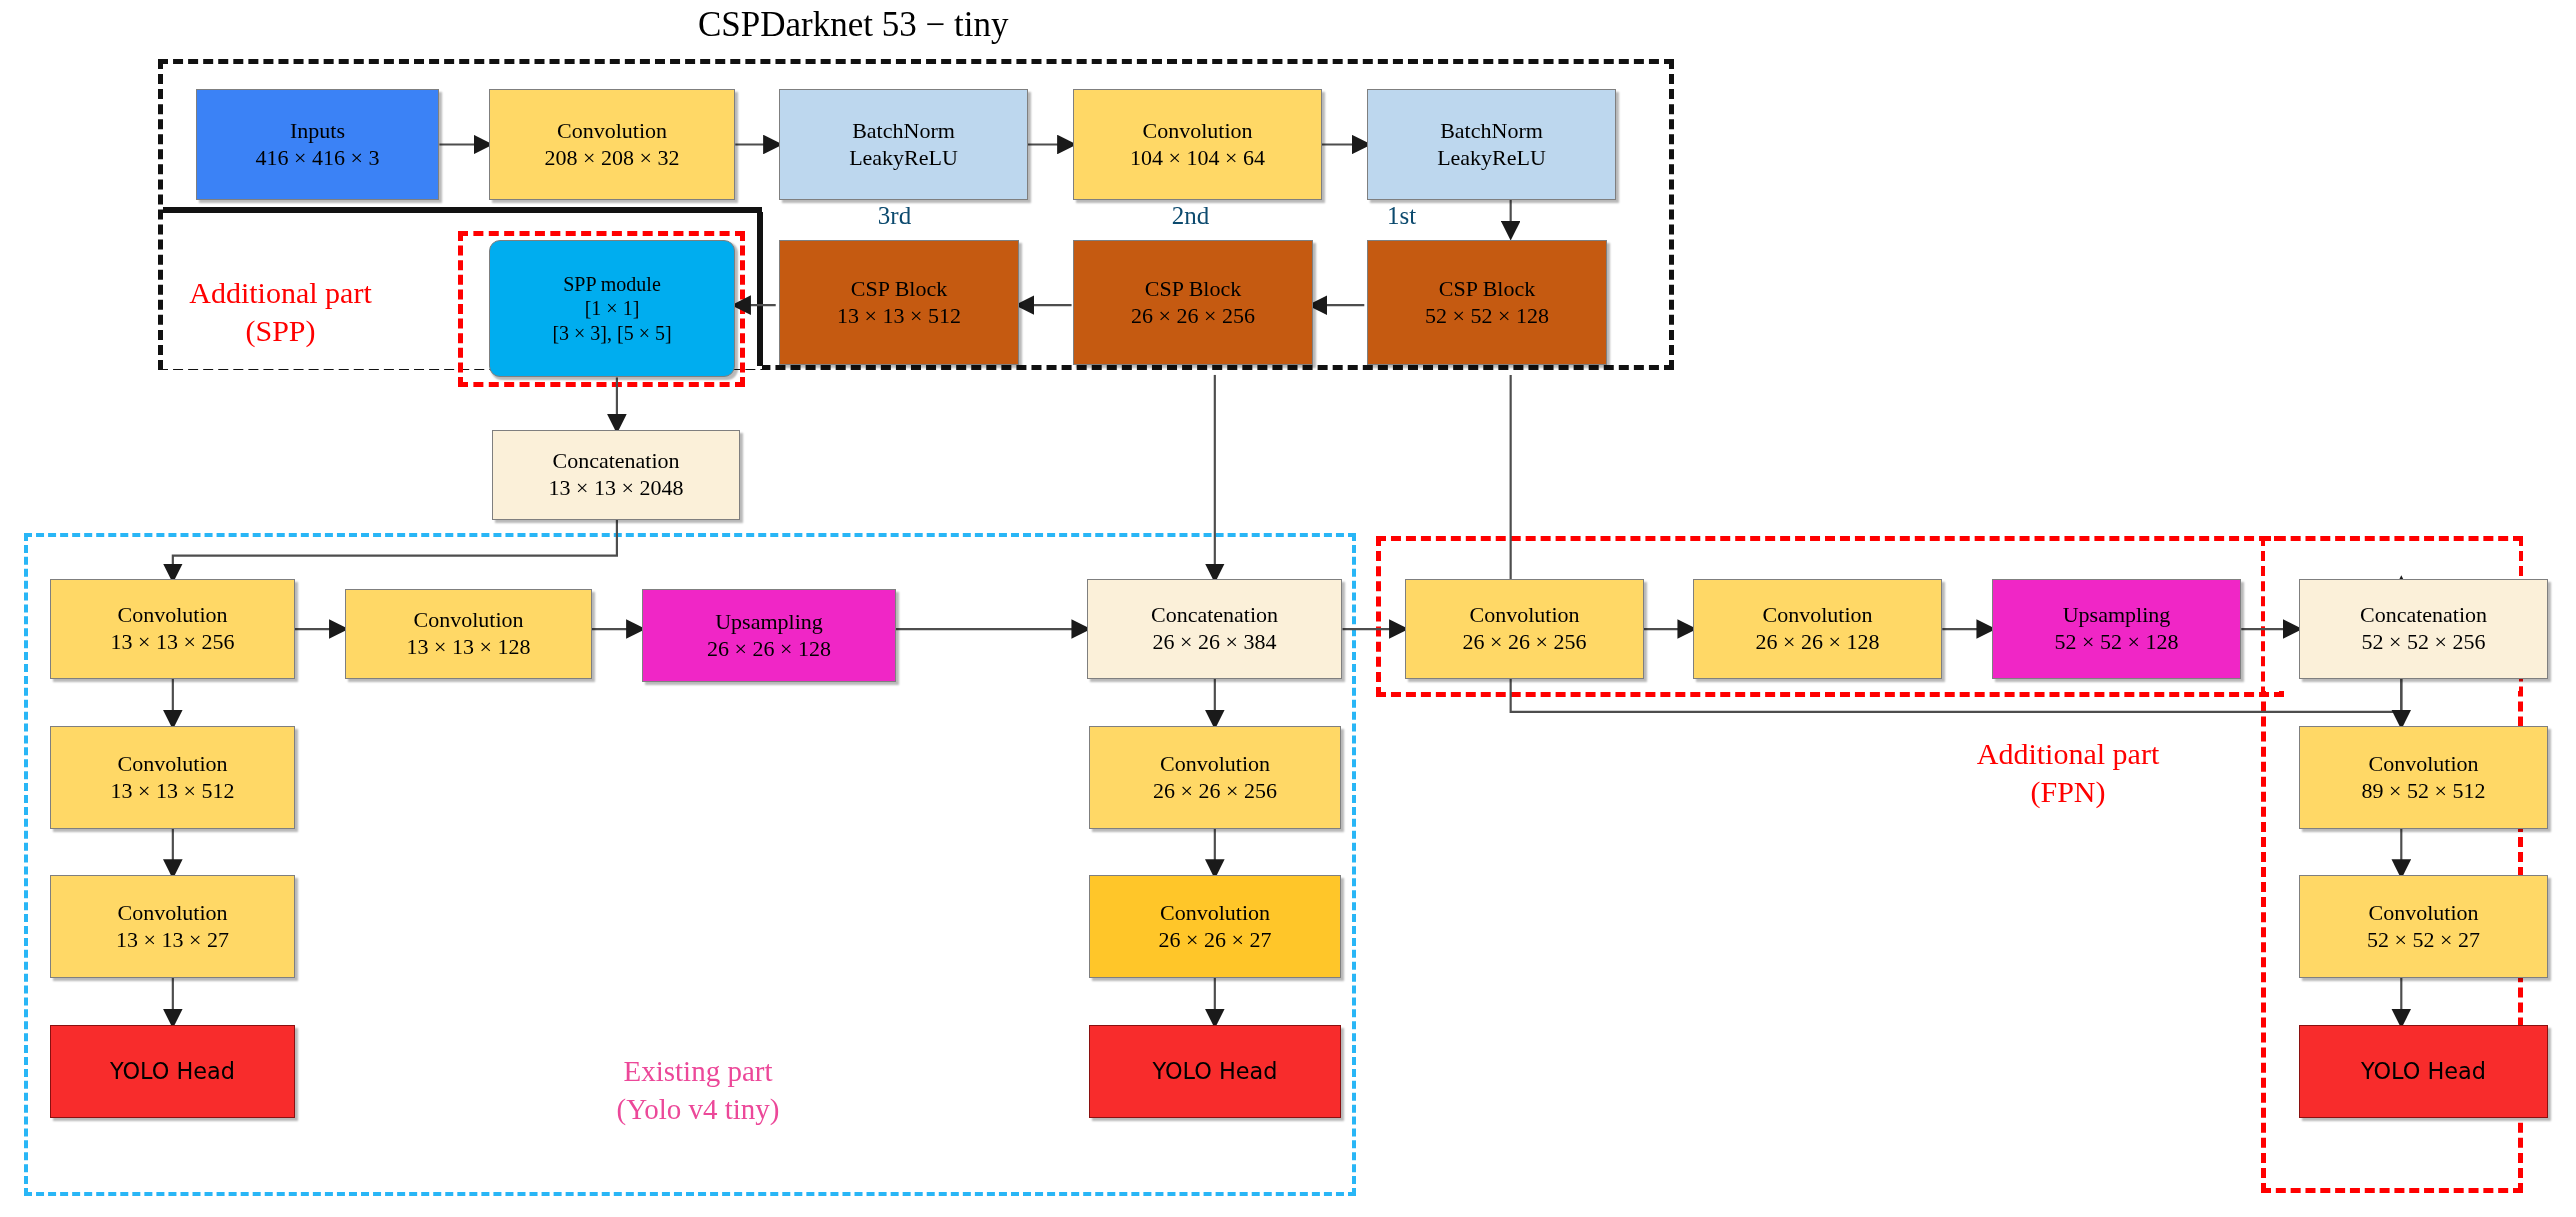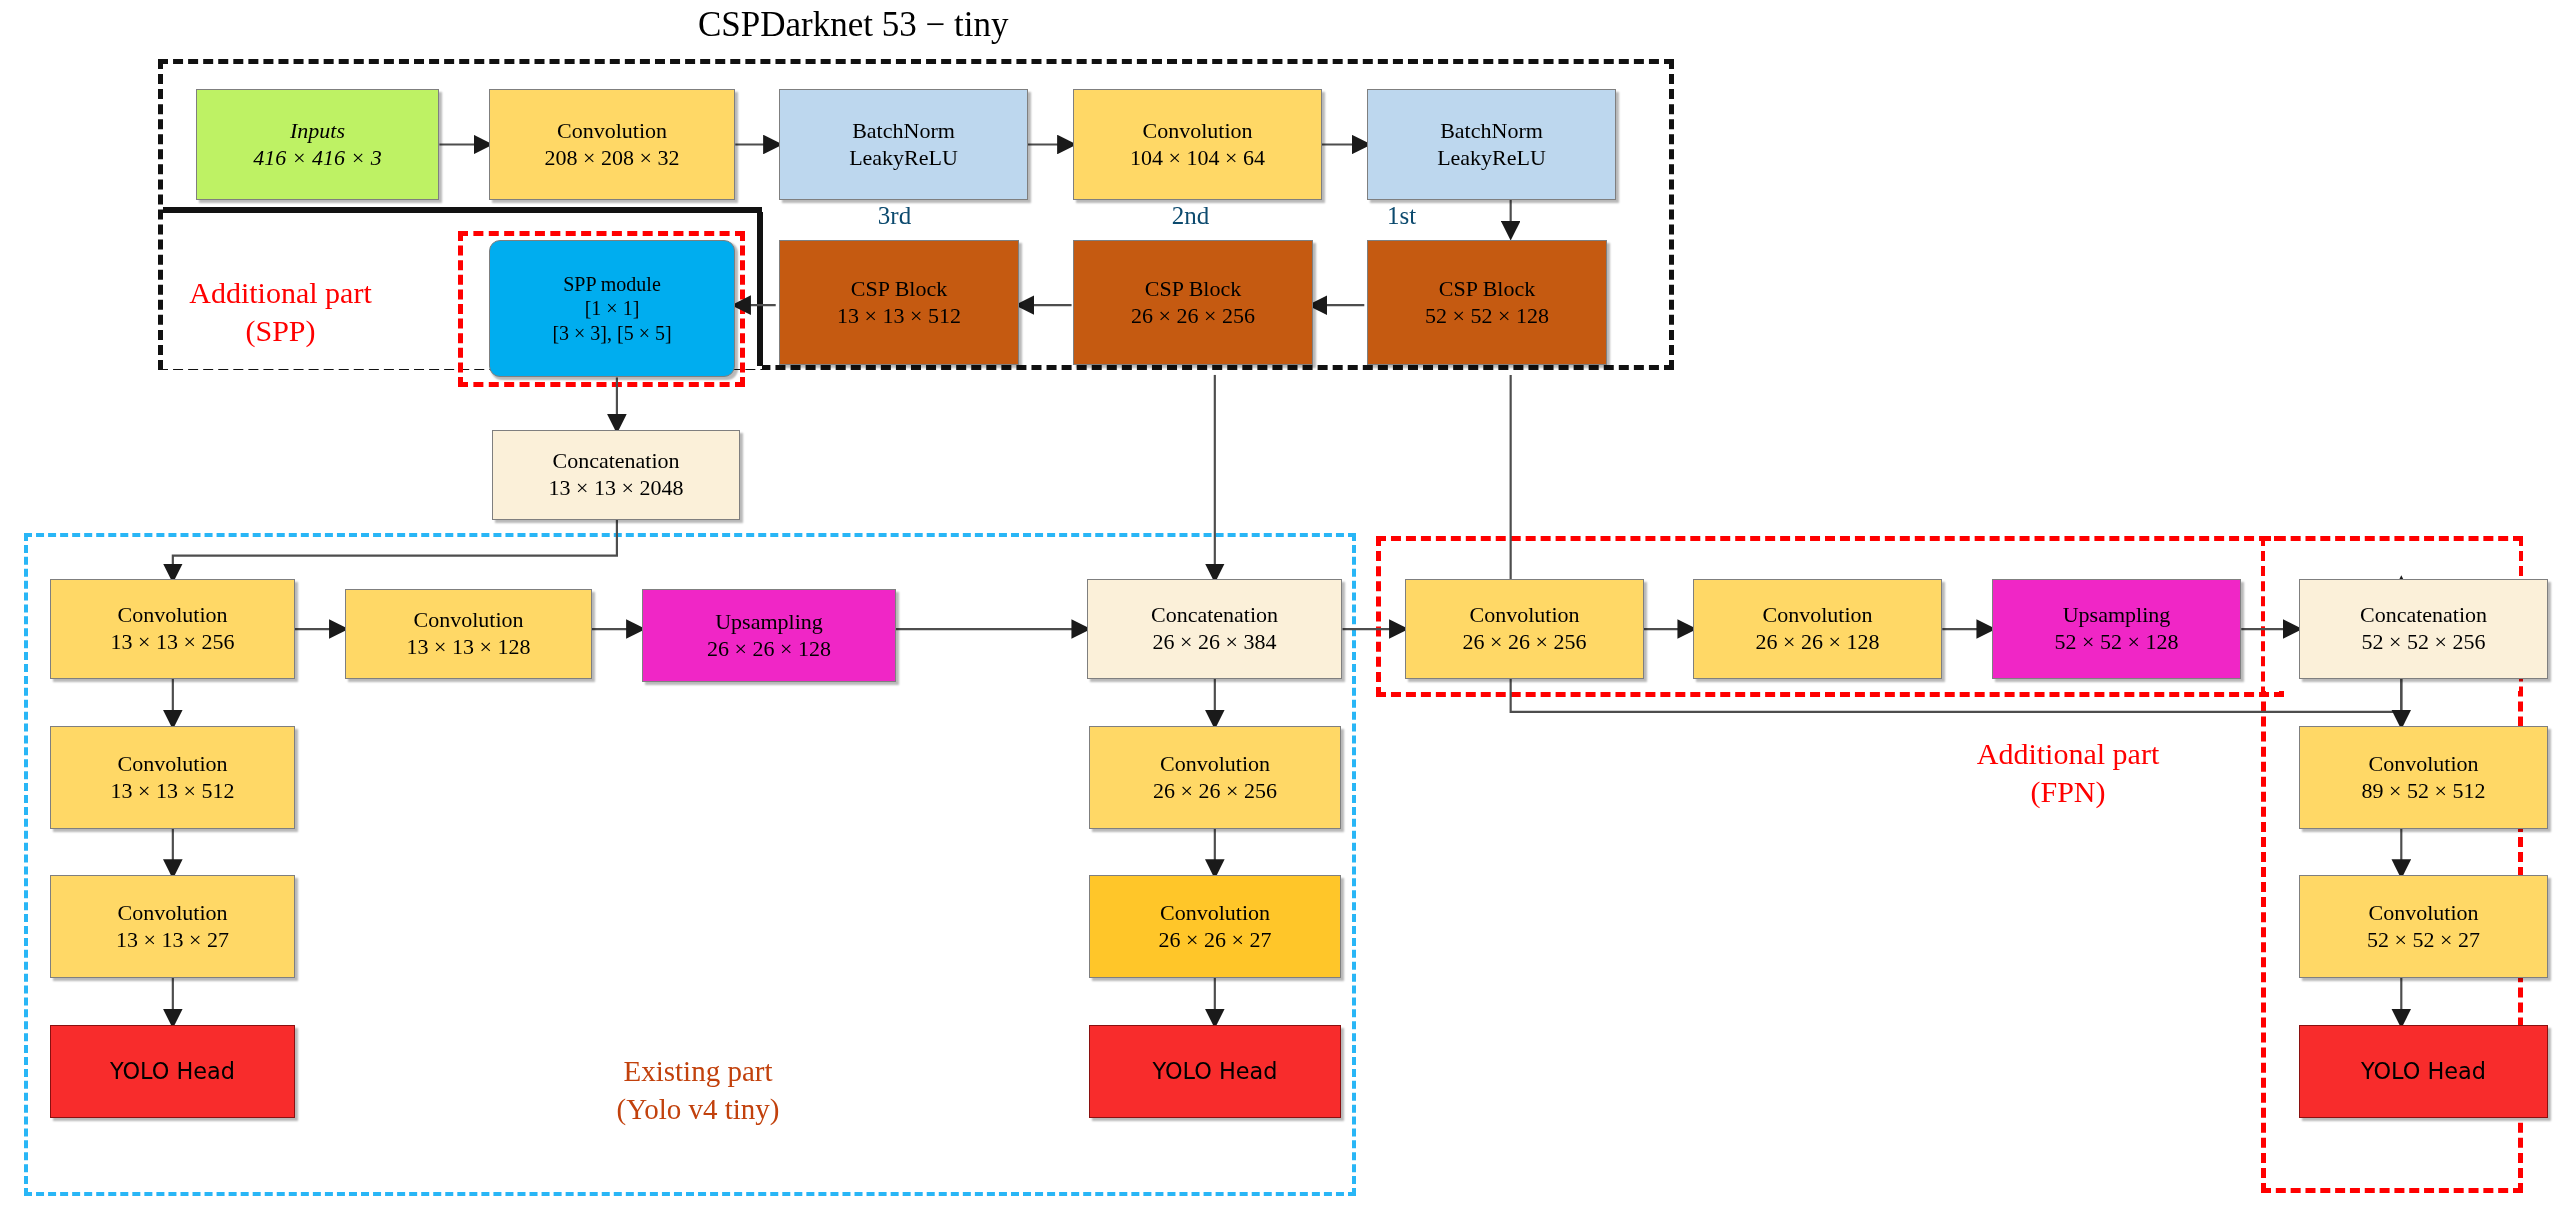--- a/index.html
+++ b/index.html
@@ -16,21 +16,21 @@
     text-align:center;
     color:#000;
     font-family:"Liberation Serif", serif;
     font-size:22px;
     line-height:1.22;
     box-shadow:2.5px 2.5px 1.9px rgba(0,0,0,0.28);
   }
   .node .ln{display:block;white-space:nowrap;}
   .node .ln2{display:block;white-space:nowrap;}
 
-  .c-green {background:#bef264;font-style:italic;}
+  .c-green {background:#3b82f6;}
   .c-yellow{background:#ffd866;}
   .c-yellowdeep{background:#ffc629;}
   .c-blue  {background:#bdd7ee;}
   .c-orange{background:#c55a11; }
   .c-spp   {background:#00adef;}
   .c-cream {background:#fbf0d9;}
   .c-magenta{background:#f026c6;}
   .c-red   {background:#f82c2c;border-color:#8a1010;}
 
   .node.c-red{font-family:"DejaVu Sans", sans-serif;font-size:22.4px;}
@@ -40,21 +40,21 @@
   .frame-black{border:5.6px dashed #111;}
   .frame-red{border:5.6px dashed #ff0000;}
   .frame-cyan{border:4.4px dashed #29b6f6;}
 
   
   .patch{position:absolute;background:#ffffff;}
 
   
   .lbl{position:absolute;font-family:"Liberation Serif", serif;text-align:center;white-space:pre-line;}
   .lbl-red{color:#ff0000;font-size:30px;line-height:1.28;}
-  .lbl-cyan{color:#c2410c;font-size:29px;line-height:1.3;}
+  .lbl-cyan{color:#ec4899;font-size:29px;line-height:1.3;}
   .lbl-ord{color:#0c4a6e;font-size:25px;}
   .title{position:absolute;color:#000;font-size:35px;font-family:"Liberation Serif", serif;white-space:nowrap;}
 
   
   .ln-h,.ln-v{position:absolute;background:#4d4d4d;}
   .ln-h{height:1.9px;}
   .ln-v{width:1.9px;}
   svg.edges{position:absolute;left:0;top:0;width:2576px;height:1217px;pointer-events:none;}
 </style>
 </head>

